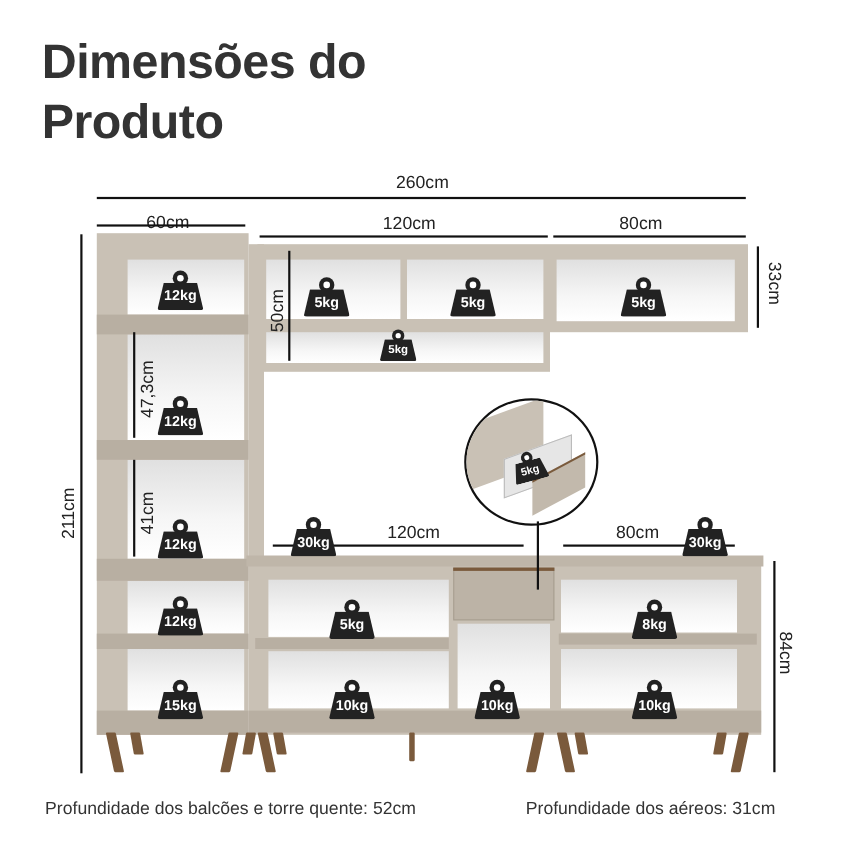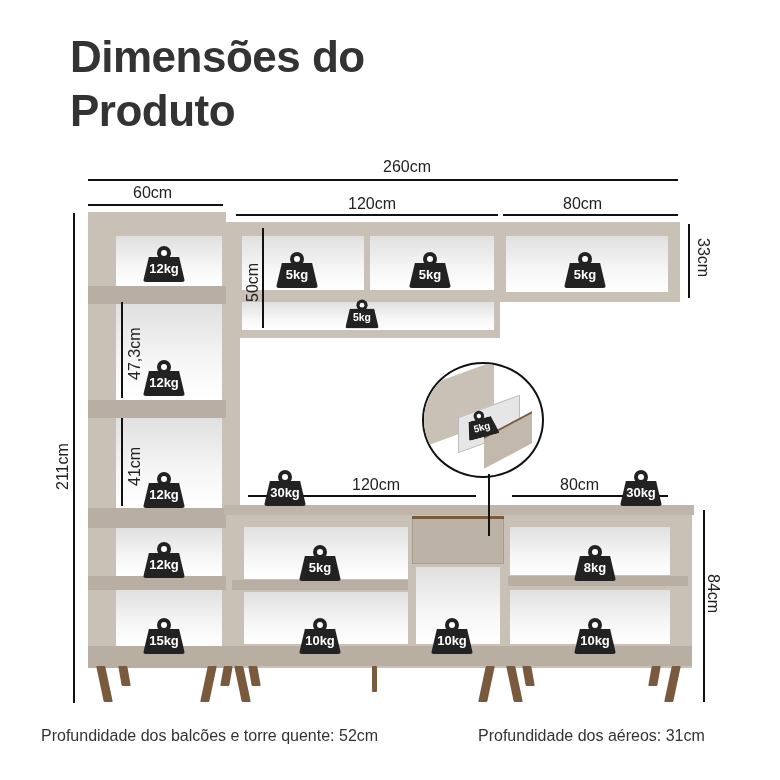--- a/index.html
+++ b/index.html
@@ -1,17 +1,17 @@
 <!DOCTYPE html>
 <html><head>
 <meta charset="utf-8">
 <style>
   html,body{margin:0;padding:0;background:#fff;}
   body{width:780px;height:780px;position:relative;overflow:hidden;font-family:"Liberation Sans","DejaVu Sans",sans-serif;color:#222;}
-  .title{position:absolute;left:38px;top:30px;font-size:44px;font-weight:bold;line-height:54px;color:#333;letter-spacing:-0.5px;margin-left:32px;}
+  .title{position:absolute;left:38px;top:30px;font-size:44px;font-weight:bold;line-height:54px;color:#333;letter-spacing:-0.5px;}
   .abs{position:absolute;}
   .dimtxt{position:absolute;font-size:16px;color:#222;white-space:nowrap;}
   .hline{position:absolute;height:2px;background:#111;}
   .vline{position:absolute;width:2px;background:#111;}
   .vtxt{position:absolute;font-size:16px;color:#222;white-space:nowrap;transform-origin:left top;}
   .panel{position:absolute;background:#c9c1b5;}
   .inner{position:absolute;background:linear-gradient(180deg,#e0e0e0 0%,#f6f6f6 60%,#ffffff 100%);}
   .shelf{position:absolute;background:#b8afa2;}
   .leg{position:absolute;width:9px;background:#7a5a3c;border-radius:1px;}
   .weight{position:absolute;width:42px;height:36px;}
@@ -23,24 +23,24 @@
   .foot{position:absolute;top:727px;font-size:16px;color:#333;white-space:nowrap;}
 </style>
 </head>
 <body>
 
 <div class="title">
   <div>Dimensões do</div>
   <div>Produto</div>
 </div>
 
-<div class="dimtxt" style="left:360px;top:158px;margin-left:23px;">260cm</div>
+<div class="dimtxt" style="left:360px;top:158px;">260cm</div>
 <div class="hline" style="left:88px;top:179px;width:590px;"></div>
 
-<div class="dimtxt" style="left:133px;top:184px;">60cm</div>
+<div class="dimtxt" style="left:133px;top:194px;">60cm</div>
 <div class="hline" style="left:88px;top:204px;width:135px;"></div>
 
 <div class="dimtxt" style="left:348px;top:195px;">120cm</div>
 <div class="hline" style="left:236px;top:214px;width:262px;"></div>
 
 <div class="dimtxt" style="left:563px;top:195px;">80cm</div>
 <div class="hline" style="left:503px;top:214px;width:175px;"></div>
 
 <div class="vline" style="left:73px;top:213px;height:490px;"></div>
 <div class="vtxt" style="left:54px;top:490px;transform:rotate(-90deg);">211cm</div>

